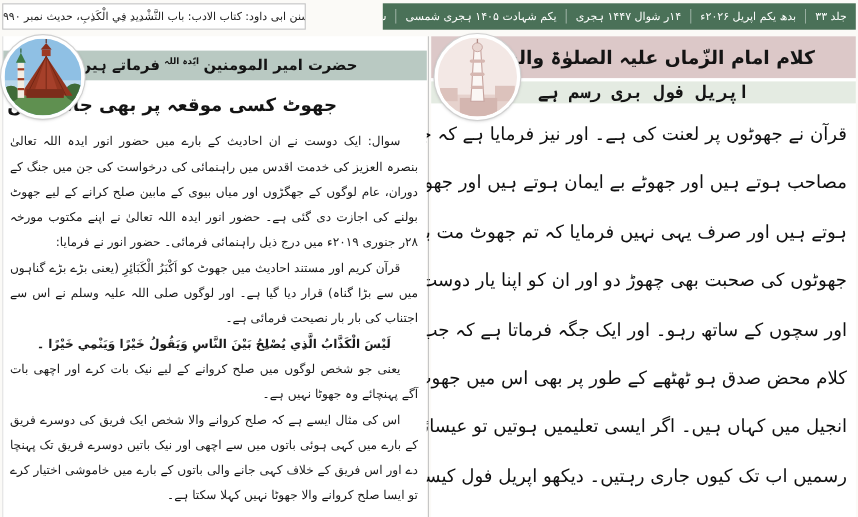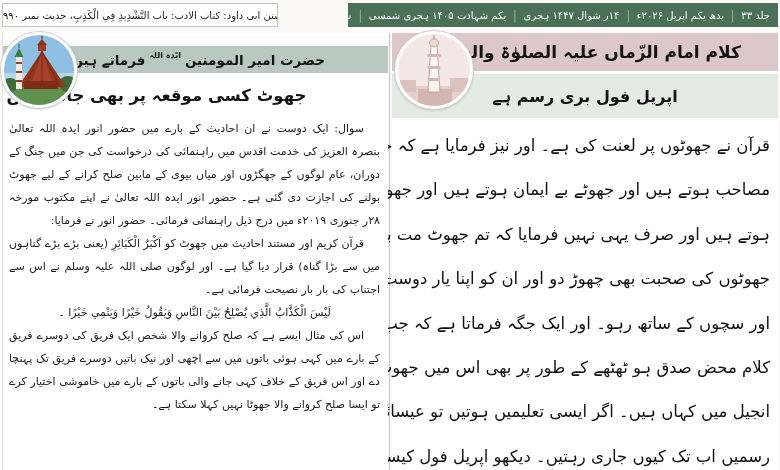--- a/index.html
+++ b/index.html
@@ -29,23 +29,23 @@
   .column{position:absolute;top:33px;bottom:0;box-sizing:border-box;background:#fff;}
   .column.right{right:2px;width:386px;}
   .column.left{left:2px;width:386px;border-left:1px solid #e2e2e2;}
   
   .r-kicker{
     height:38px;background:#dcc8c8;
     display:flex;align-items:center;justify-content:center;
     font-size:17px;font-weight:bold;direction:rtl;
   }
   .r-sub{
-    margin-top:3px;height:44px;background:#e4ebe2;
-    display:flex;align-items:center;justify-content:center;
-    font-size:16px;font-weight:bold;direction:rtl;
+    margin-top:3px;height:20px;background:#e4ebe2;
+    display:flex;align-items:flex-end;justify-content:center;
+    font-size:16px;font-weight:bold;direction:rtl;font-family:Liberation Mono, monospace;
   }
   .medallion{
     position:absolute;border-radius:50%;overflow:hidden;
     border:3px solid #fff;box-shadow:0 0 0 1px #d0d0d0,0 1px 3px rgba(0,0,0,.25);
     background:#fff;
   }
   .medallion svg{display:block;}
   .medallion.right-m{left:3px;top:-2px;width:72px;height:72px;}
   .medallion.left-m{right:311px;top:-1px;width:70px;height:70px;}
   .r-body{padding:6px 8px 0 8px;}
@@ -65,21 +65,21 @@
     position:absolute;top:44px;left:0;right:78px;height:36px;
     display:flex;align-items:center;justify-content:center;
     font-size:16.5px;font-weight:bold;direction:rtl;
   }
   .l-body{
     position:absolute;top:84px;left:6px;right:8px;
     direction:rtl;font-size:11px;line-height:23px;color:#1a1a1a;
     text-align:justify;
   }
   .l-body p{margin:0;text-indent:16px;}
-  .l-body p.quote{text-indent:0;text-align:center;font-weight:normal;}
+  .l-body p.quote{text-indent:0;text-align:center;font-weight:bold;}
 </style>
 </head>
 <body>
 
 <div class="masthead-green">
   <span>جلد ۳۳</span>
   <span class="sep">|</span>
   <span>بدھ یکم اپریل ۲۰۲۶ء</span>
   <span class="sep">|</span>
   <span>۱۴ر شوال ۱۴۴۷ ہجری</span>
@@ -162,15 +162,16 @@
       <polygon points="15,13 10.5,22 19.5,22" fill="#3d7a46"></polygon>
       <line x1="15" y1="9" x2="15" y2="13" stroke="#2c5a33" stroke-width="1"></line>
       <rect x="20" y="46" width="34" height="8" fill="#7c2d1a"></rect>
     </svg>
   </div>
 
   <div class="l-body">
     <p>سوال: ایک دوست نے ان احادیث کے بارے میں حضور انور ایدہ اللہ تعالیٰ بنصرہ العزیز کی خدمت اقدس میں راہنمائی کی درخواست کی جن میں جنگ کے دوران، عام لوگوں کے جھگڑوں اور میاں بیوی کے مابین صلح کرانے کے لیے جھوٹ بولنے کی اجازت دی گئی ہے۔ حضور انور ایدہ اللہ تعالیٰ نے اپنے مکتوب مورخہ ۲۸ر جنوری ۲۰۱۹ء میں درج ذیل راہنمائی فرمائی۔ حضور انور نے فرمایا:</p>
     <p>قرآن کریم اور مستند احادیث میں جھوٹ کو اَکْبَرُ الْکَبَائِرِ (یعنی بڑے بڑے گناہوں میں سے بڑا گناہ) قرار دیا گیا ہے۔ اور لوگوں صلی اللہ علیہ وسلم نے اس سے اجتناب کی بار بار نصیحت فرمائی ہے۔</p>
     <p class="quote">لَيْسَ الْكَذَّابُ الَّذِي يُصْلِحُ بَيْنَ النَّاسِ وَيَقُولُ خَيْرًا وَيَنْمِي خَيْرًا ۔</p>
+    <p>یعنی جو شخص لوگوں میں صلح کروانے کے لیے نیک بات کرے اور اچھی بات آگے پہنچائے وہ جھوٹا نہیں ہے۔</p>
     <p>اس کی مثال ایسے ہے کہ صلح کروانے والا شخص ایک فریق کی دوسرے فریق کے بارے میں کہی ہوئی باتوں میں سے اچھی اور نیک باتیں دوسرے فریق تک پہنچا دے اور اس فریق کے خلاف کہی جانے والی باتوں کے بارے میں خاموشی اختیار کرے تو ایسا صلح کروانے والا جھوٹا نہیں کہلا سکتا ہے۔</p>
   </div>
 </div>
 
 </body></html>

